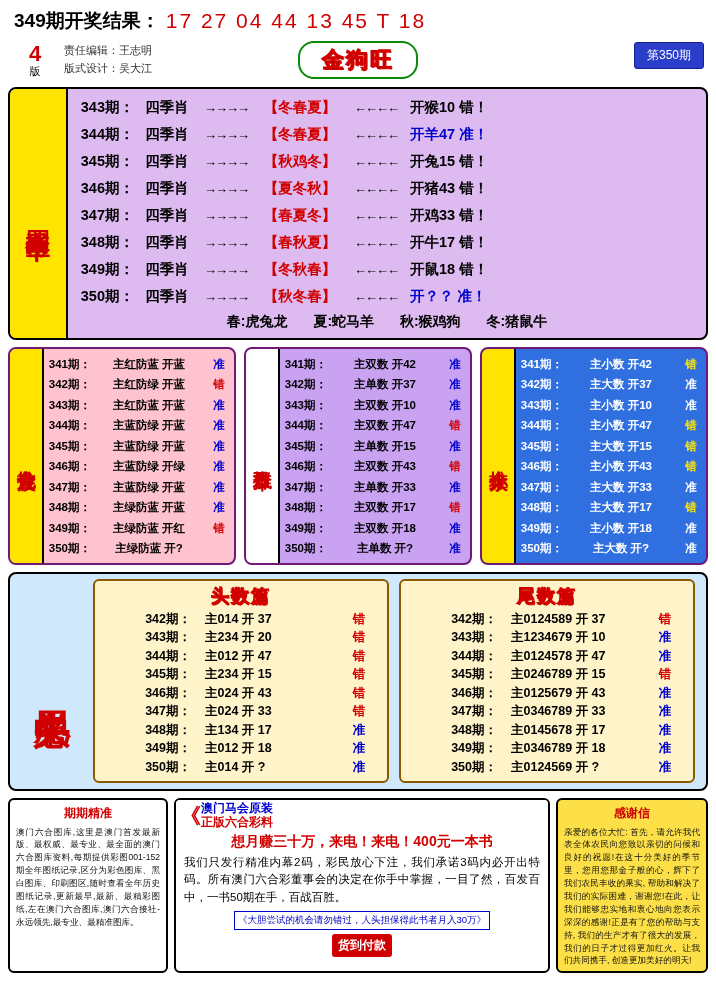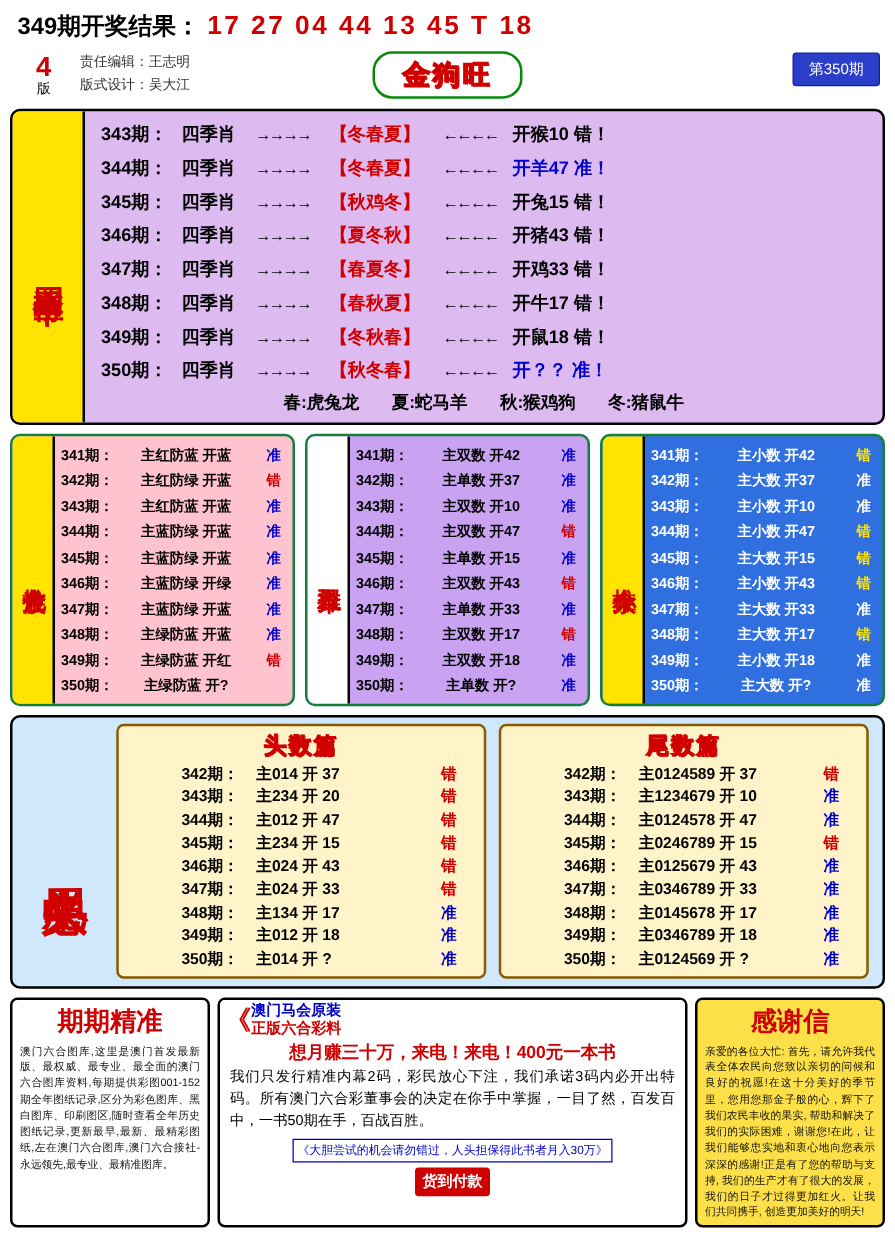--- a/index.html
+++ b/index.html
@@ -13,21 +13,21 @@
     overflow:hidden;
   }
   .page { width:716px; height:1008px; position:relative; padding:6px 8px; }
 
   
   .header-line {
     display:flex; align-items:center; gap:6px;
     font-weight:bold; padding:2px 4px 4px 6px;
   }
   .header-line .lbl { font-size:19px; color:#000; letter-spacing:0px; }
-  .header-line .nums { font-size:21px; color:#d00000; letter-spacing:2px; font-weight:bold;}
+  .header-line .nums { font-size:21px; color:#d00000; letter-spacing:2px; font-weight:normal;}
 
   .band2 { display:flex; align-items:center; height:44px; position:relative; margin-bottom:5px;}
   .badge4 {
     width:46px; height:40px; margin-left:4px;
     display:flex; flex-direction:column; align-items:center; justify-content:center;
     line-height:1;
   }
   .badge4 .b1 { font-size:22px; font-weight:bold; color:#d00000; }
   .badge4 .b2 { font-size:11px; color:#000; margin-top:1px;}
   .credits { margin-left:6px; font-size:11px; line-height:1.6; color:#333;}
@@ -80,21 +80,21 @@
   .row1 .res .ok { color:#0000cc; }
   .row1 .res .no { color:#000; }
   .p1-foot {
     text-align:center; font-size:14px; font-weight:bold;
     padding:3px 0 4px 0; color:#000;
   }
   .p1-foot span { margin:0 11px; }
 
   
   .mid { display:flex; gap:8px; margin-bottom:7px; }
-  .mp { flex:1; display:flex; border:2px solid #15803d; border-radius:8px; overflow:hidden; }
+  .mp { flex:1; display:flex; border:2px solid #701a75; border-radius:8px; overflow:hidden; }
   .mp .tag {
     width:34px; display:flex; align-items:center; justify-content:center;
     border-right:2px solid #000; padding:3px 0;
   }
   .mp .tag .v {
     writing-mode:vertical-rl; text-orientation:upright;
     font-size:19px; font-weight:bold; line-height:1.1;
   }
   .mp .body { flex:1; padding:5px 3px 4px 3px; }
   .mrow {
@@ -147,21 +147,21 @@
   .srow .b { flex:1; text-align:left; padding-left:14px;}
   .srow .c { width:48px; text-align:center; }
 
   
   .foot { display:flex; gap:6px; }
   .fcol { border:2px solid #000; border-radius:6px; overflow:hidden; }
   .fc1 { width:160px; background:#ffffff; }
   .fc2 { flex:1; background:#ffffff; }
   .fc3 { width:152px; background:#fde047; }
   .fhead { text-align:center; padding:3px 0 2px 0; }
-  .fhead span { font-size:21px; font-weight:bold; color:#d00000; }
+  .fhead span { font-size:12px; font-weight:bold; color:#d00000; }
   .ftxt { font-size:8.6px; line-height:1.5; padding:2px 6px 4px 6px; color:#111; text-align:justify;}
 
   .fc2 .f2head { display:flex; align-items:center; background:#fff; padding:2px 4px; }
   .f2head .l { color:#d00000; font-size:21px; font-weight:bold; }
   .f2head .m { flex:1; text-align:center; }
   .f2head .m .big {
     font-size:24px; font-weight:bold; color:#ffe400;
     -webkit-text-stroke:1px #0000cc; text-shadow:1px 1px 0 #0000cc;
   }
   .f2head .r { text-align:center; line-height:1.15; }

